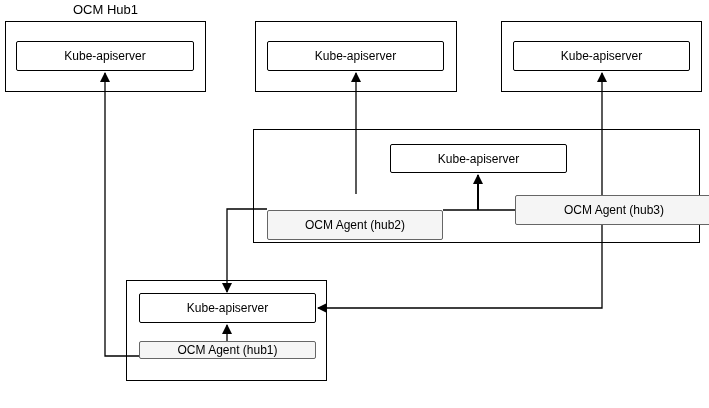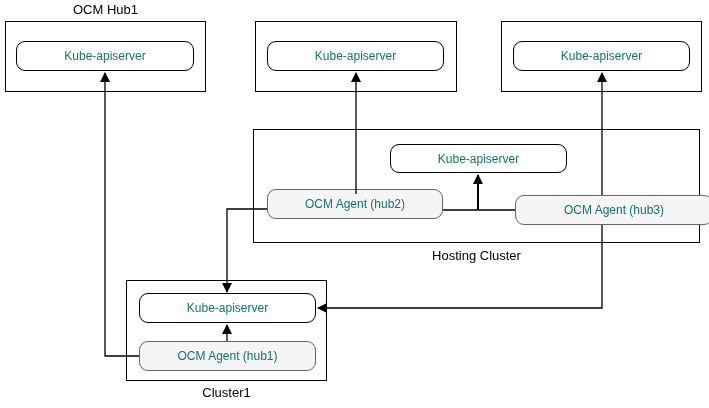--- a/index.html
+++ b/index.html
@@ -18,27 +18,27 @@
   .group-box {
     position: absolute;
     background: #ffffff;
     border: 1px solid #000000;
     box-sizing: border-box;
   }
   .node {
     position: absolute;
     background: #ffffff;
     border: 1px solid #000000;
-    border-radius: 9px;
+    border-radius: 2px;
     box-sizing: border-box;
     display: flex;
     align-items: center;
     justify-content: center;
     font-size: 12px;
-    color: #0f766e;
+    color: #000000;
     white-space: nowrap;
   }
   .node.agent {
     background: #f5f5f5;
     border-color: #666666;
   }
   .ext-label {
     position: absolute;
     font-size: 13px;
     color: #000000;
@@ -63,28 +63,26 @@
   <div class="node" style="left:16px; top:41px; width:178px; height:30px;">Kube-apiserver</div>
 
   <div class="group-box" style="left:255px; top:21px; width:202px; height:71px;"></div>
   <div class="node" style="left:267px; top:41px; width:177px; height:30px;">Kube-apiserver</div>
 
   <div class="group-box" style="left:501px; top:21px; width:201px; height:71px;"></div>
   <div class="node" style="left:513px; top:41px; width:177px; height:30px;">Kube-apiserver</div>
 
   <div class="group-box" style="left:253px; top:129px; width:447px; height:114px;"></div>
   <div class="node" style="left:390px; top:144px; width:177px; height:29px;">Kube-apiserver</div>
-  <div class="node agent" style="left:267px; top:189px; width:176px; height:30px;">OCM Agent (hub2)</div>
+  <div class="node agent" style="left:267px; top:210px; width:176px; height:30px;">OCM Agent (hub2)</div>
   <div class="node agent" style="left:515px; top:195px; width:198px; height:30px;">OCM Agent (hub3)</div>
-  <div class="ext-label" style="left:253px; top:248px; width:447px;">Hosting Cluster</div>
 
   <div class="group-box" style="left:126px; top:280px; width:201px; height:101px;"></div>
   <div class="node" style="left:139px; top:293px; width:177px; height:30px;">Kube-apiserver</div>
-  <div class="node agent" style="left:139px; top:341px; width:177px; height:30px;">OCM Agent (hub1)</div>
-  <div class="ext-label" style="left:126px; top:385px; width:201px;">Cluster1</div>
+  <div class="node agent" style="left:139px; top:341px; width:177px; height:18px;">OCM Agent (hub1)</div>
 
   <svg class="wires" width="709" height="408" viewBox="0 0 709 408">
     <defs>
       <marker id="arrow" markerWidth="12" markerHeight="12" refX="9" refY="5" orient="auto" markerUnits="userSpaceOnUse">
         <path d="M0,0 L10,5 L0,10 z" fill="#000000"></path>
       </marker>
     </defs>
 
     <path d="M139,356 L105,356 L105,73" fill="none" stroke="#000000" stroke-width="1.3" marker-end="url(#arrow)"></path>
 

